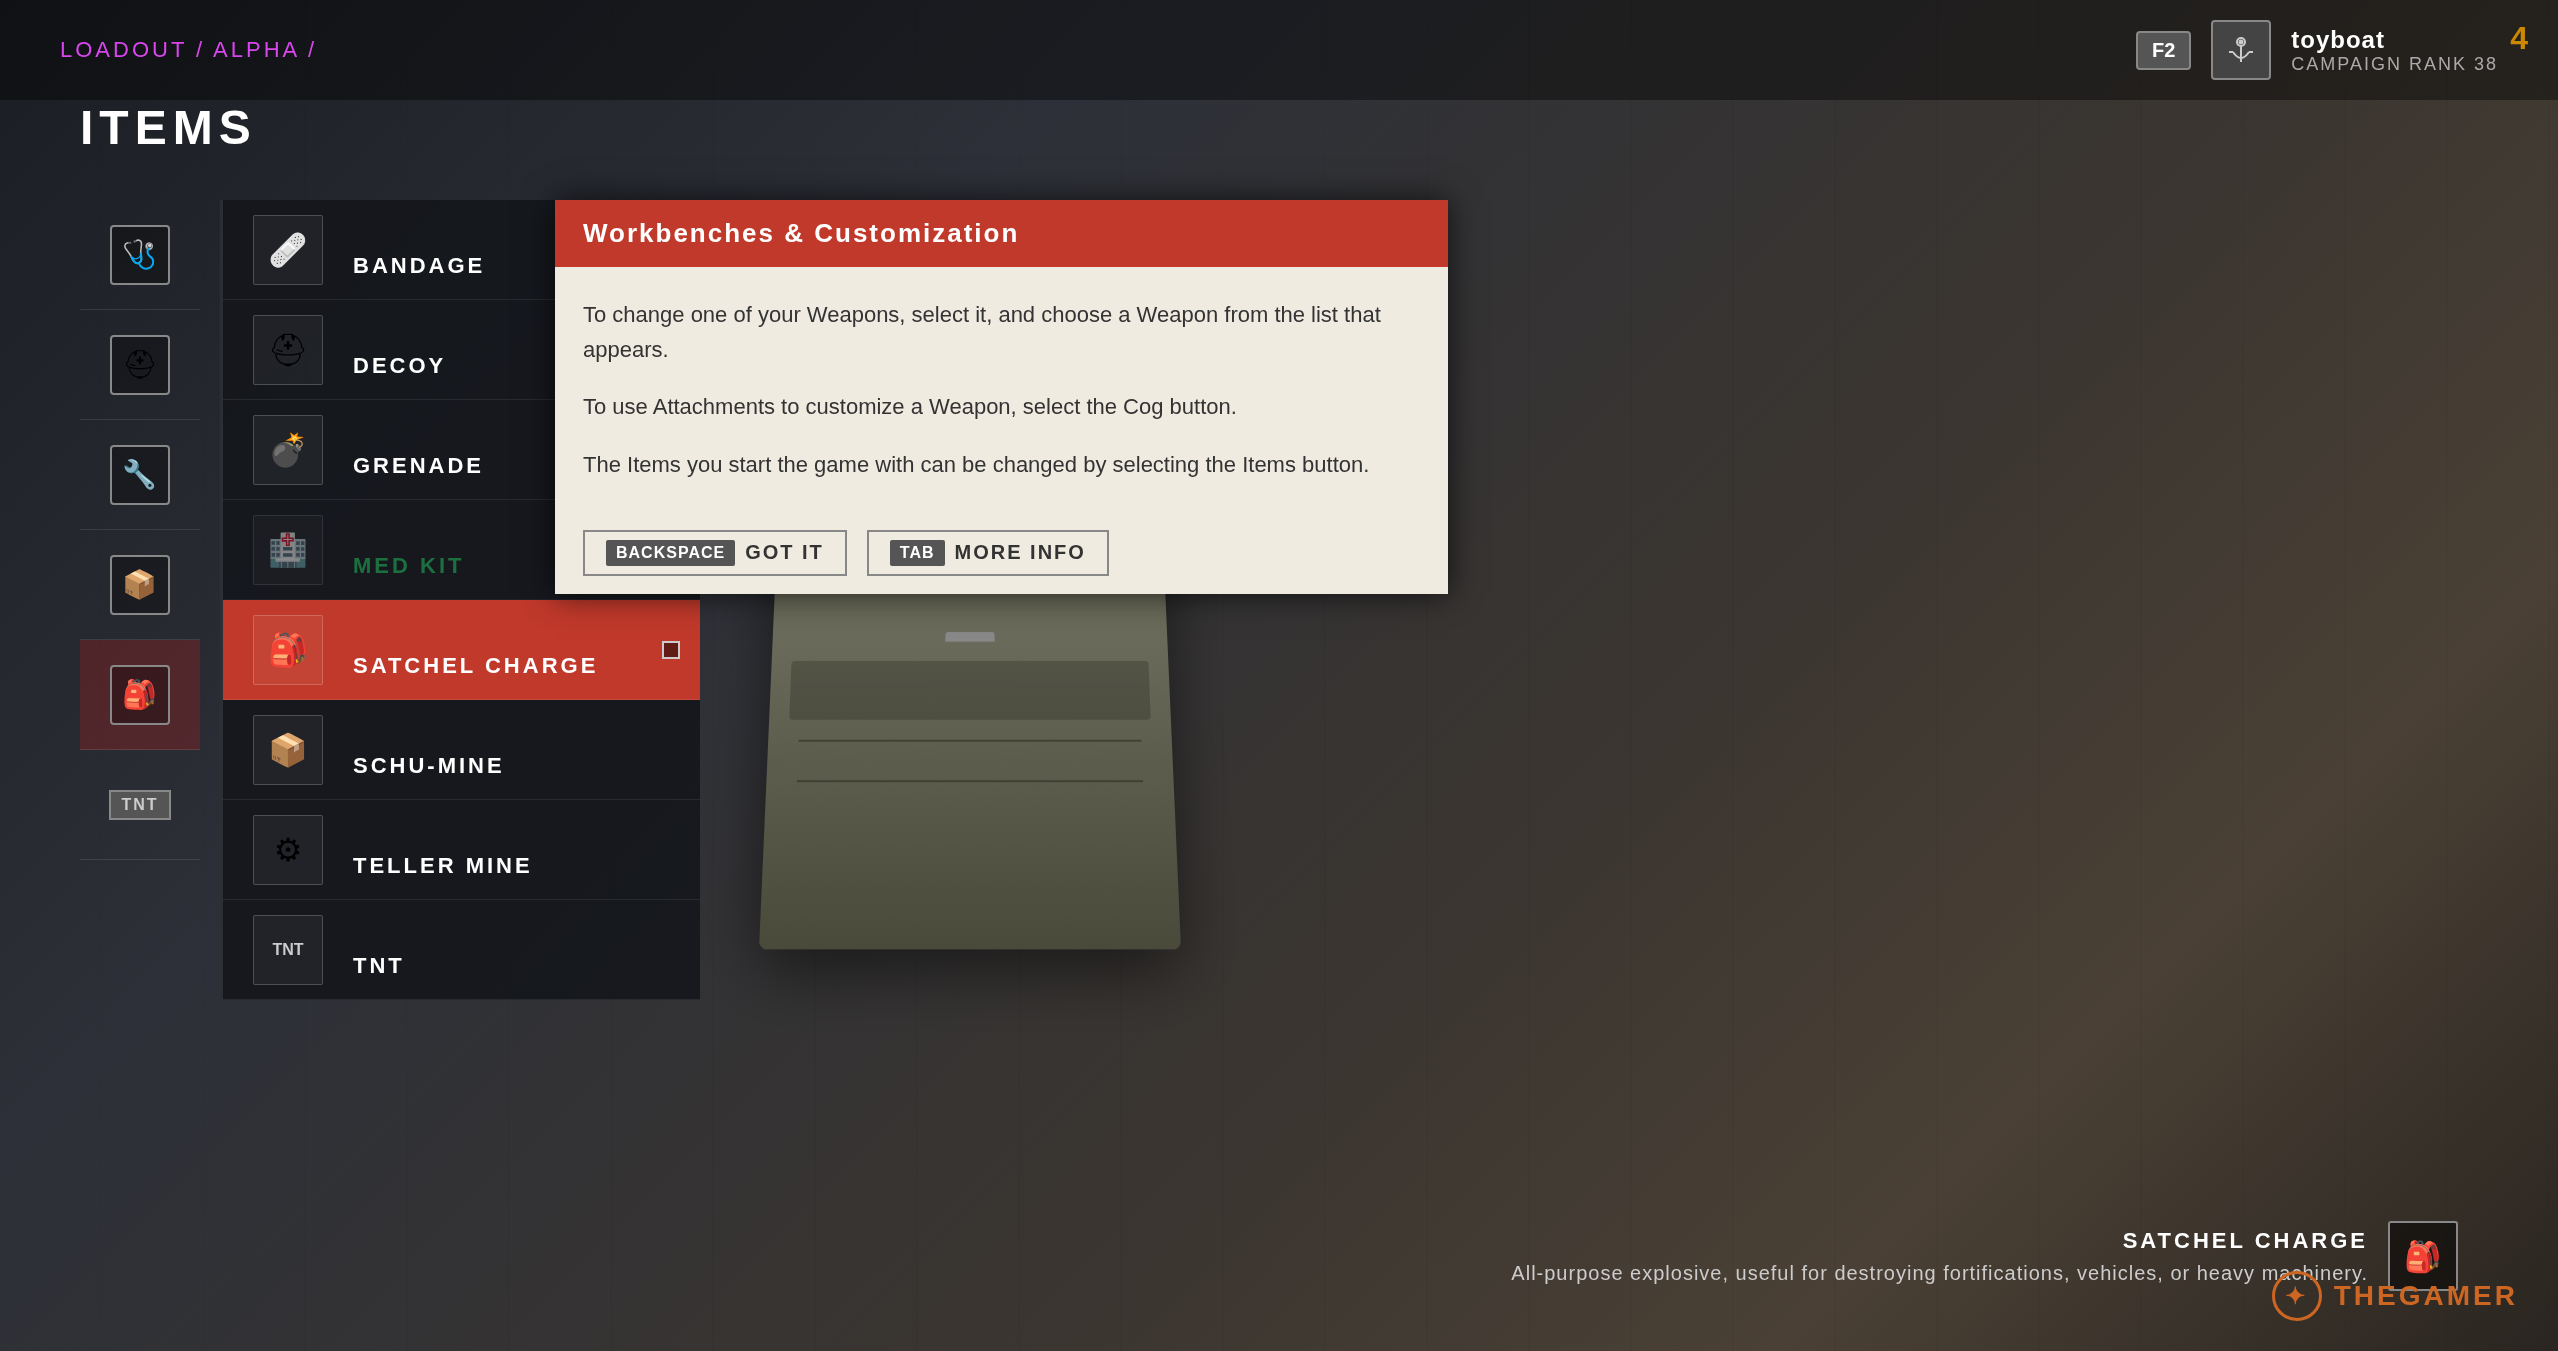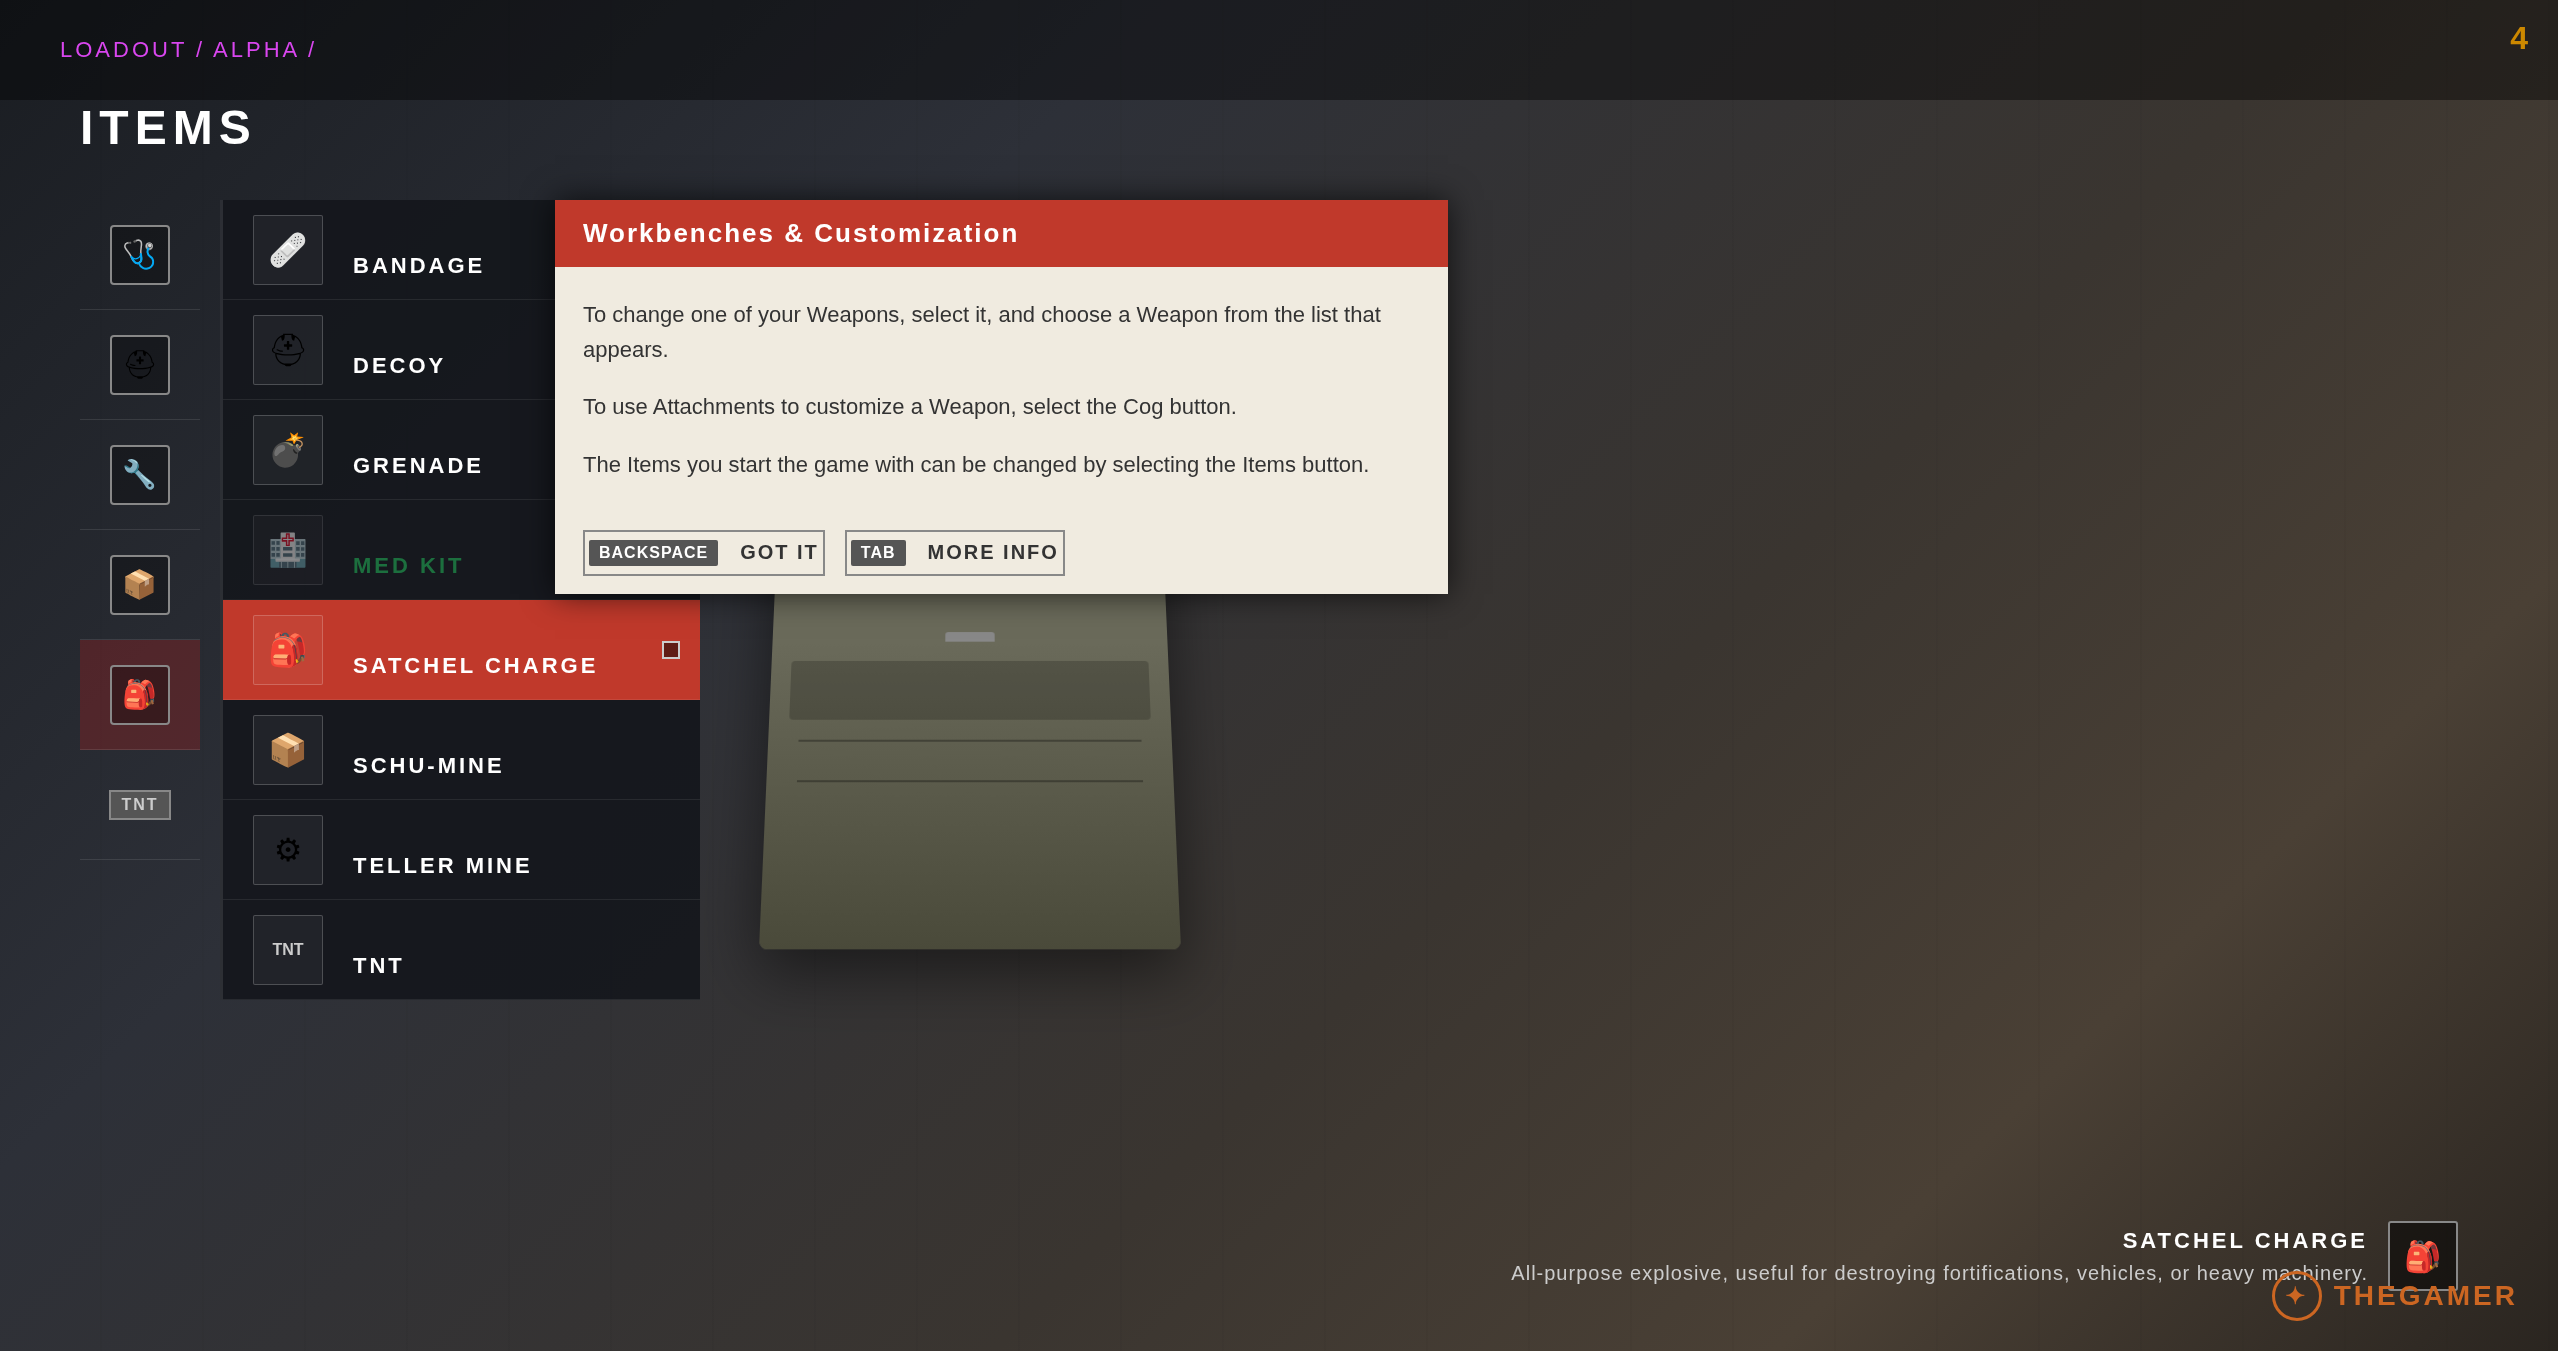--- a/index.html
+++ b/index.html
@@ -290,24 +290,24 @@
     .tooltip-footer {
       padding: 18px 28px;
       display: flex;
       gap: 20px;
       align-items: center;
     }
 
     .key-button {
       display: flex;
       align-items: center;
-      gap: 22px;
+      gap: 10px;
       border: 2px solid #888;
       background: rgba(240,235,224,0.9);
-      padding: 8px 4px;
+      padding: 8px 21px;
       cursor: pointer;
     }
 
     .key-badge {
       background: #555;
       color: #fff;
       font-size: 16px;
       font-weight: bold;
       padding: 4px 10px;
       border-radius: 2px;
@@ -448,20 +448,37 @@
     }
   </style>
 </head>
 <body>
 
 <div class="bg"></div>
 <div class="bg-overlay"></div>
 
 <div class="top-bar">
   <span class="breadcrumb">LOADOUT / ALPHA /</span>
+  <div class="top-right">
+    <span class="f2-key">F2</span>
+    <div class="user-icon">
+      <svg viewBox="0 0 36 36">
+        <circle cx="18" cy="10" r="4" fill="none" stroke="#ccc" stroke-width="2"></circle>
+        <line x1="18" y1="14" x2="18" y2="30" stroke="#ccc" stroke-width="2"></line>
+        <path d="M10,20 Q18,32 26,20" fill="none" stroke="#ccc" stroke-width="2"></path>
+        <line x1="10" y1="20" x2="6" y2="20" stroke="#ccc" stroke-width="2"></line>
+        <line x1="26" y1="20" x2="30" y2="20" stroke="#ccc" stroke-width="2"></line>
+        <circle cx="18" cy="10" r="2.5" fill="#ccc"></circle>
+      </svg>
+    </div>
+    <div class="user-details">
+      <span class="username">toyboat</span>
+      <span class="campaign-rank">CAMPAIGN RANK 38</span>
+    </div>
+  </div>
   <span class="rank-number">4</span>
 </div>
 
 <div class="page-title">ITEMS</div>
 
 <div class="sidebar">
   <div class="sidebar-item">
     <div class="sidebar-icon">🩺</div>
   </div>
   <div class="sidebar-item">

